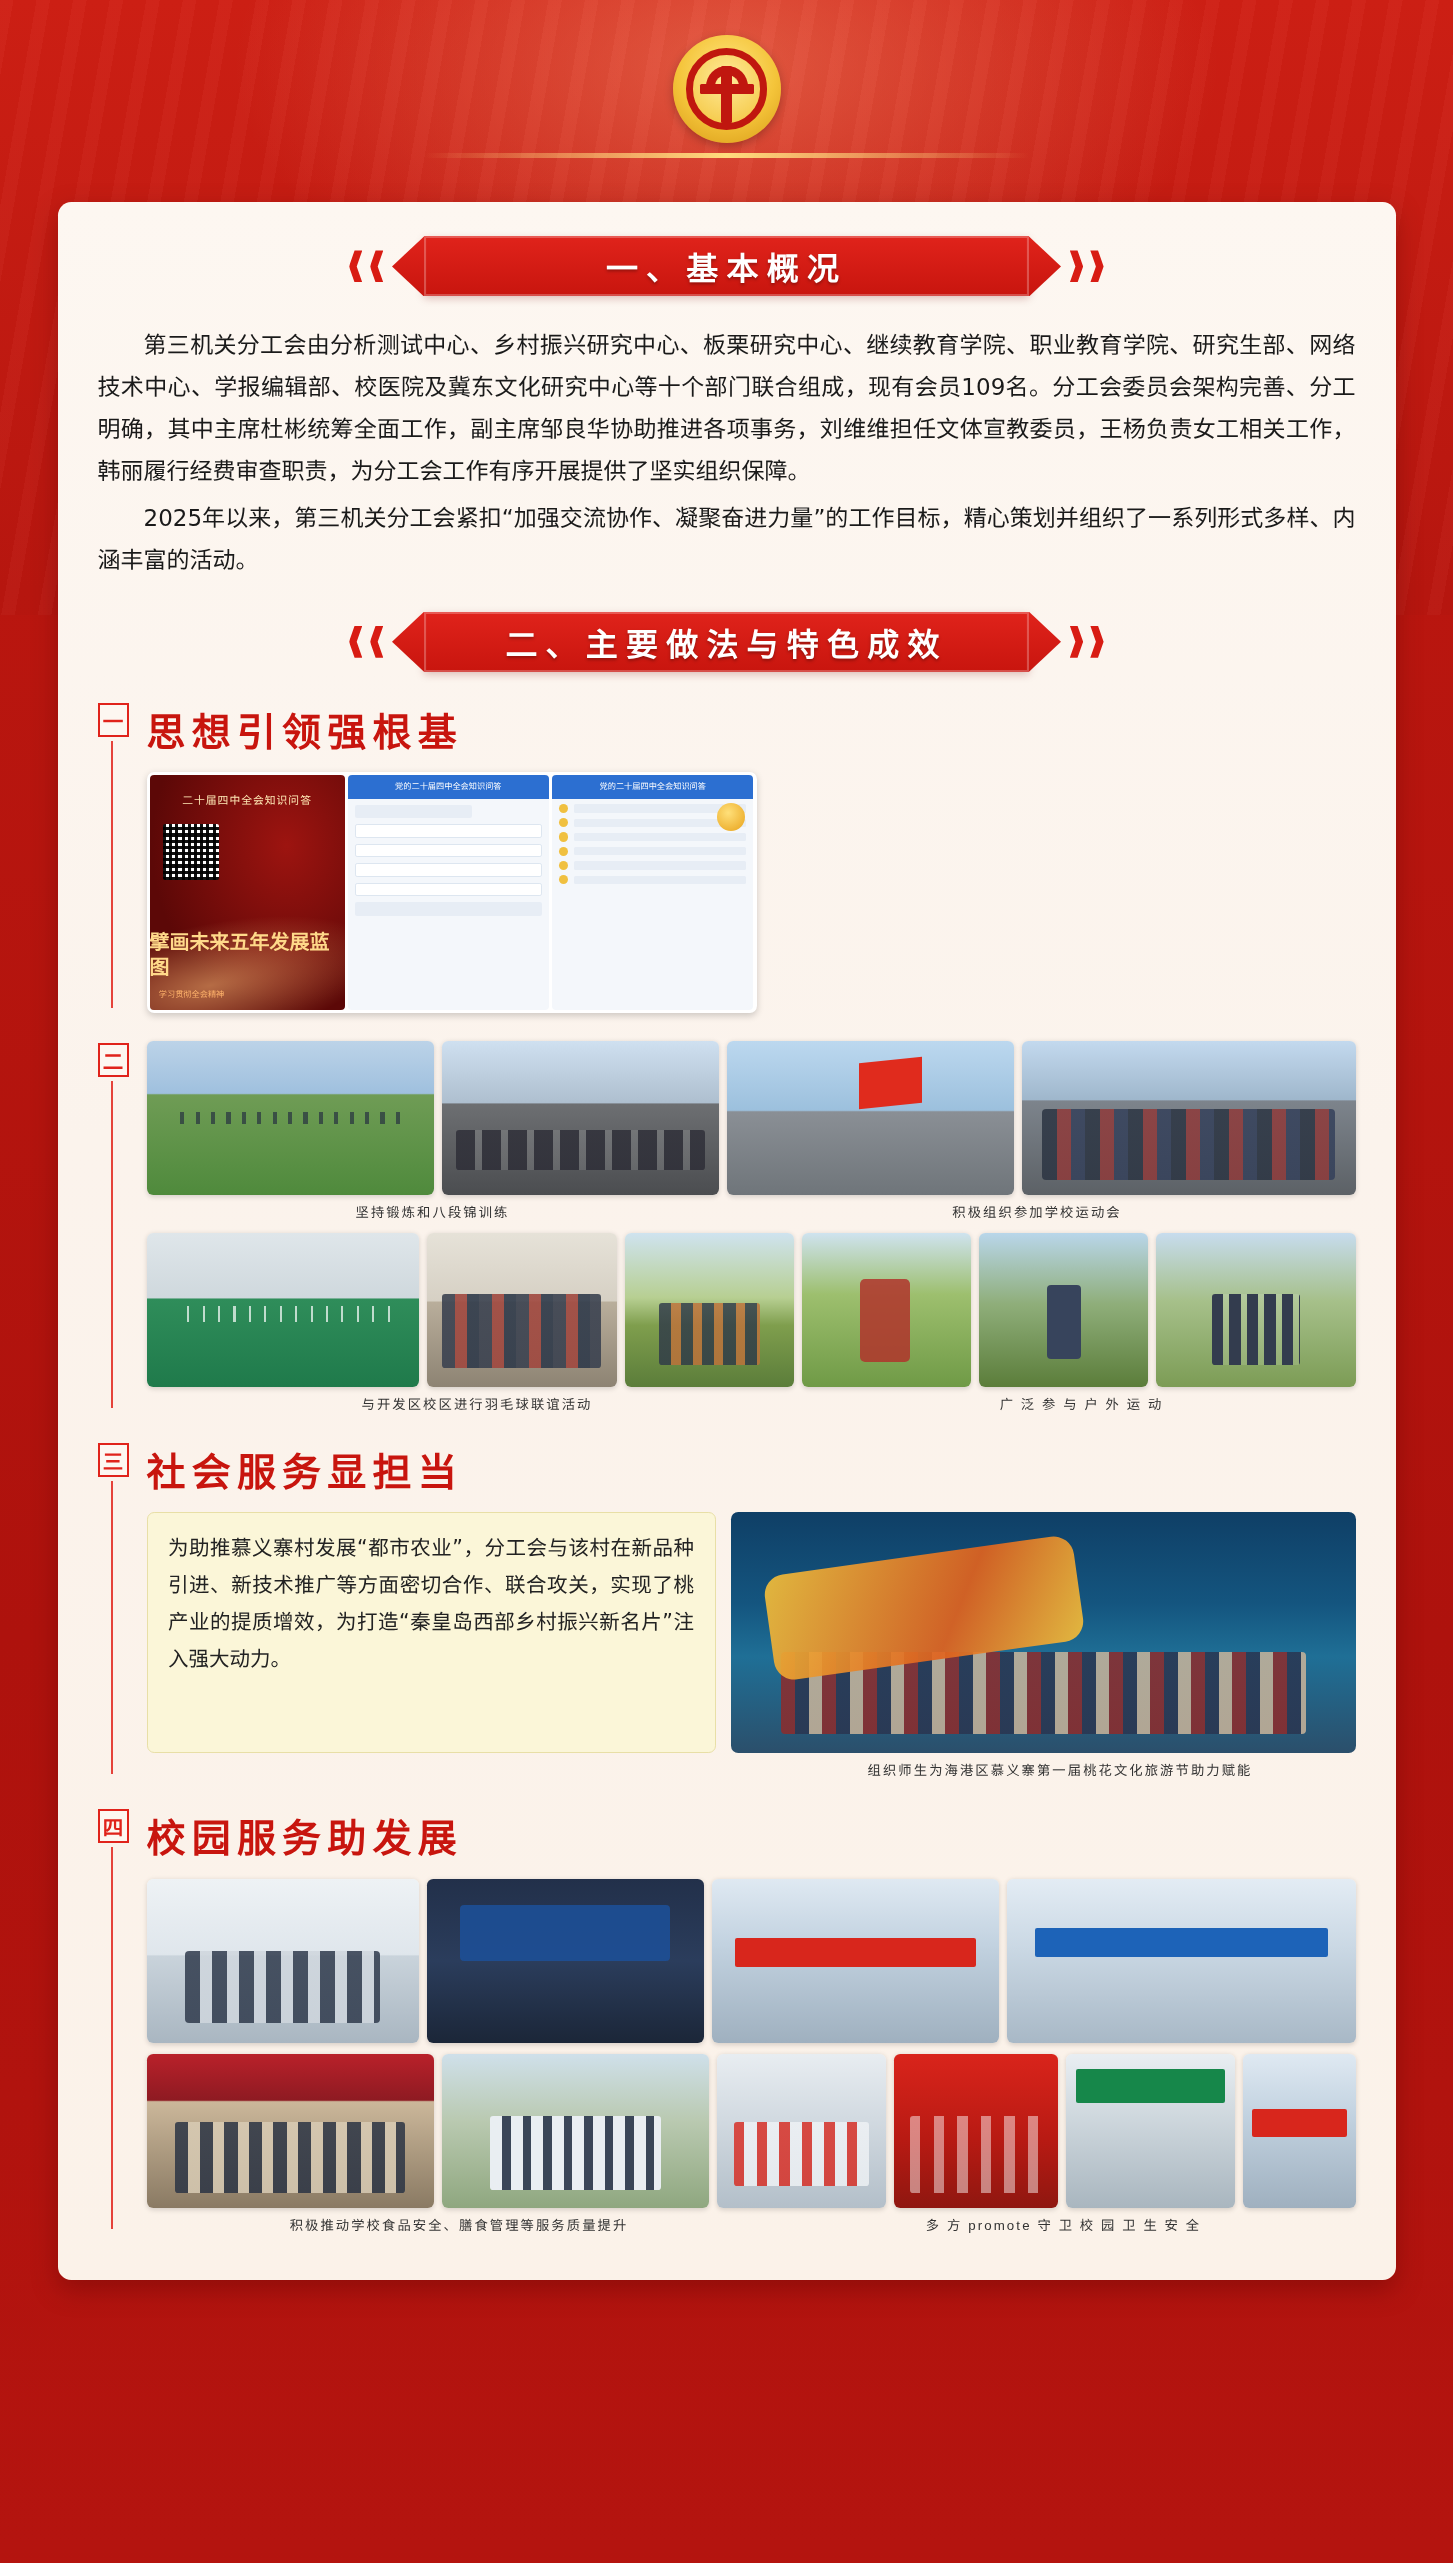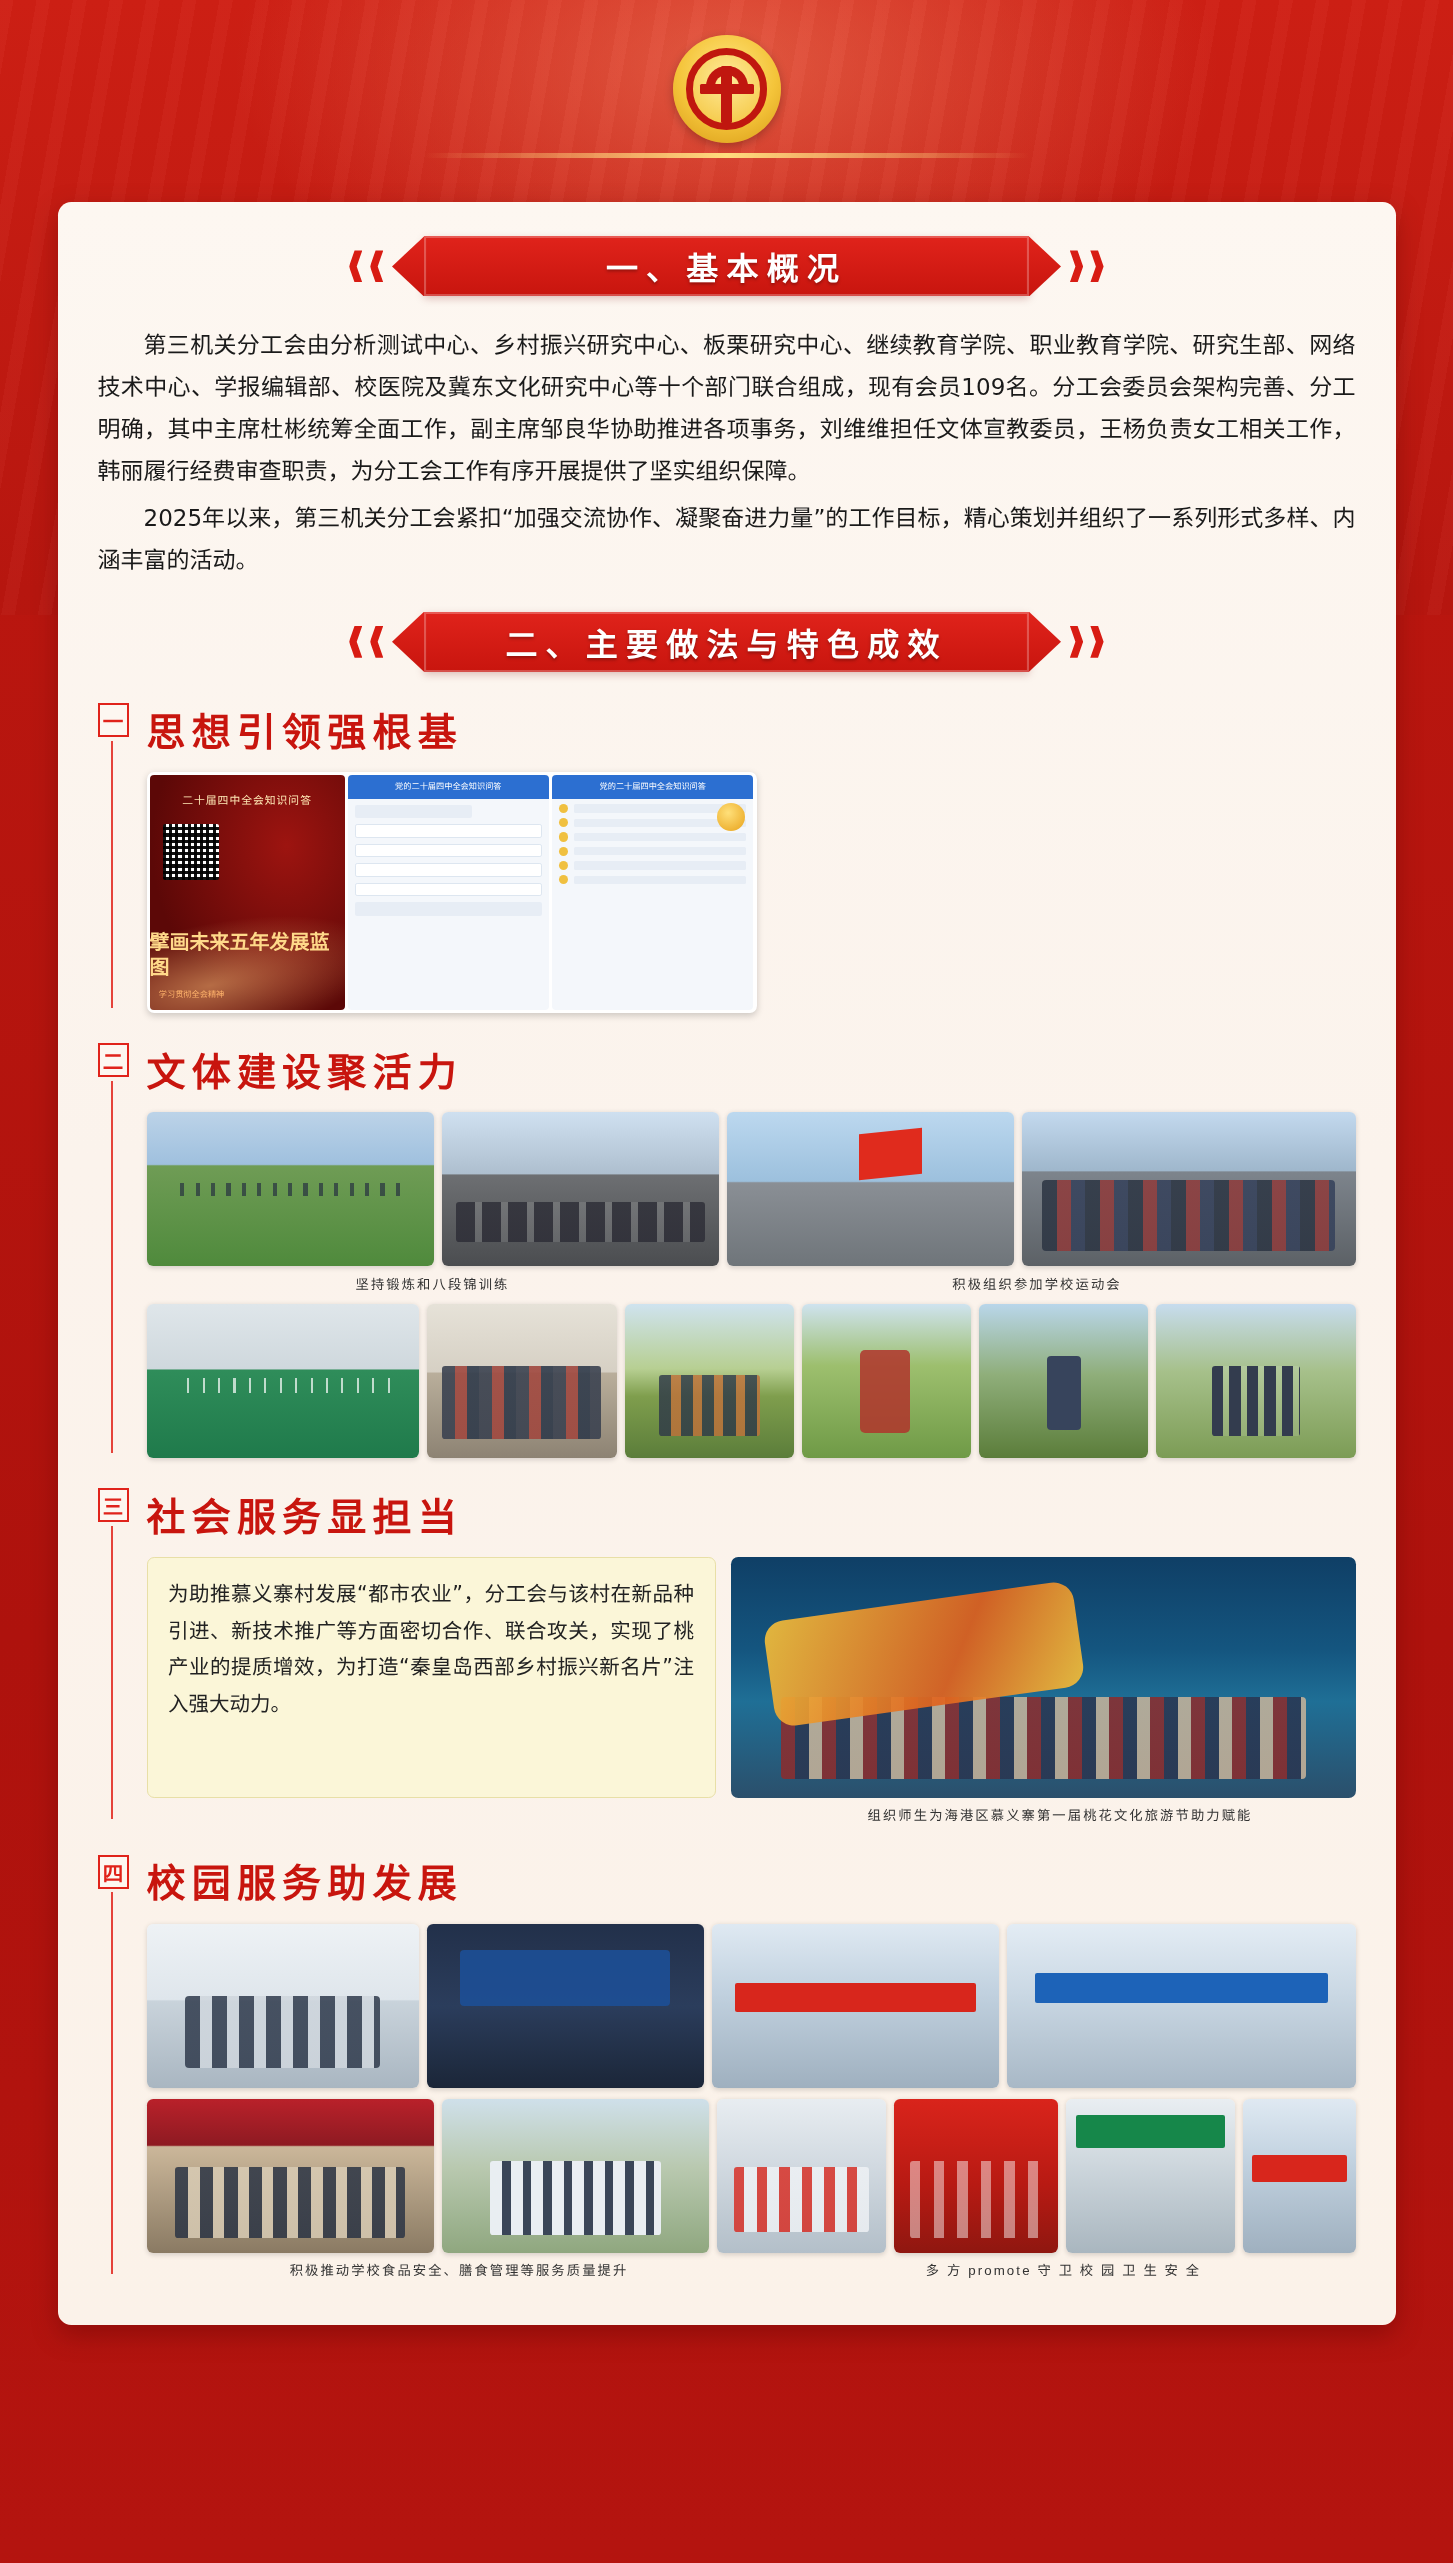--- a/index.html
+++ b/index.html
@@ -366,43 +366,44 @@
                 <div class="nm"></div>
               </div>
           </div>
         </div>
       </div>
     </div>
 
     <div class="sub">
       <div class="num-box">二</div>
       <div class="rail"></div>
-      <div class="sub-head">
-        <div class="sub-title">文体建设聚活力</div>
-      </div>
 
       <div class="pg">
         <div class="ph p-grass" style="width:287px;height:154px;"></div>
         <div class="ph p-street" style="width:277px;height:154px;"></div>
         <div class="ph p-flag" style="width:287px;height:154px;"></div>
         <div class="ph p-group1" style="flex:1;height:154px;"></div>
       </div>
       <div class="cap-row" style="margin-top:7.2px;">
         <div style="width:572px;">坚持锻炼和八段锦训练</div>
         <div style="flex:1;">积极组织参加学校运动会</div>
       </div>
 
       <div class="pg" style="margin-top:11.3px;">
         <div class="ph p-court" style="width:272px;height:154px;"></div>
         <div class="ph p-indoor" style="width:190px;height:154px;"></div>
         <div class="ph p-autumn" style="width:169px;height:154px;"></div>
         <div class="ph p-kick" style="width:169px;height:154px;"></div>
         <div class="ph p-mount" style="width:169px;height:154px;"></div>
         <div class="ph p-walk" style="flex:1;height:154px;"></div>
       </div>
+      <div class="cap-row" style="margin-top:7.2px;">
+        <div style="width:661px;">与开发区校区进行羽毛球联谊活动</div>
+        <div style="flex:1;">广 泛 参 与 户 外 运 动</div>
+      </div>
     </div>
 
     <div class="sub">
       <div class="num-box">三</div>
       <div class="rail"></div>
       <div class="sub-head">
         <div class="sub-title">社会服务显担当</div>
       </div>
       <div class="s3-row">
         <div class="s3-note">为助推慕义寨村发展“都市农业”，分工会与该村在新品种引进、新技术推广等方面密切合作、联合攻关，实现了桃产业的提质增效，为打造“秦皇岛西部乡村振兴新名片”注入强大动力。</div>

